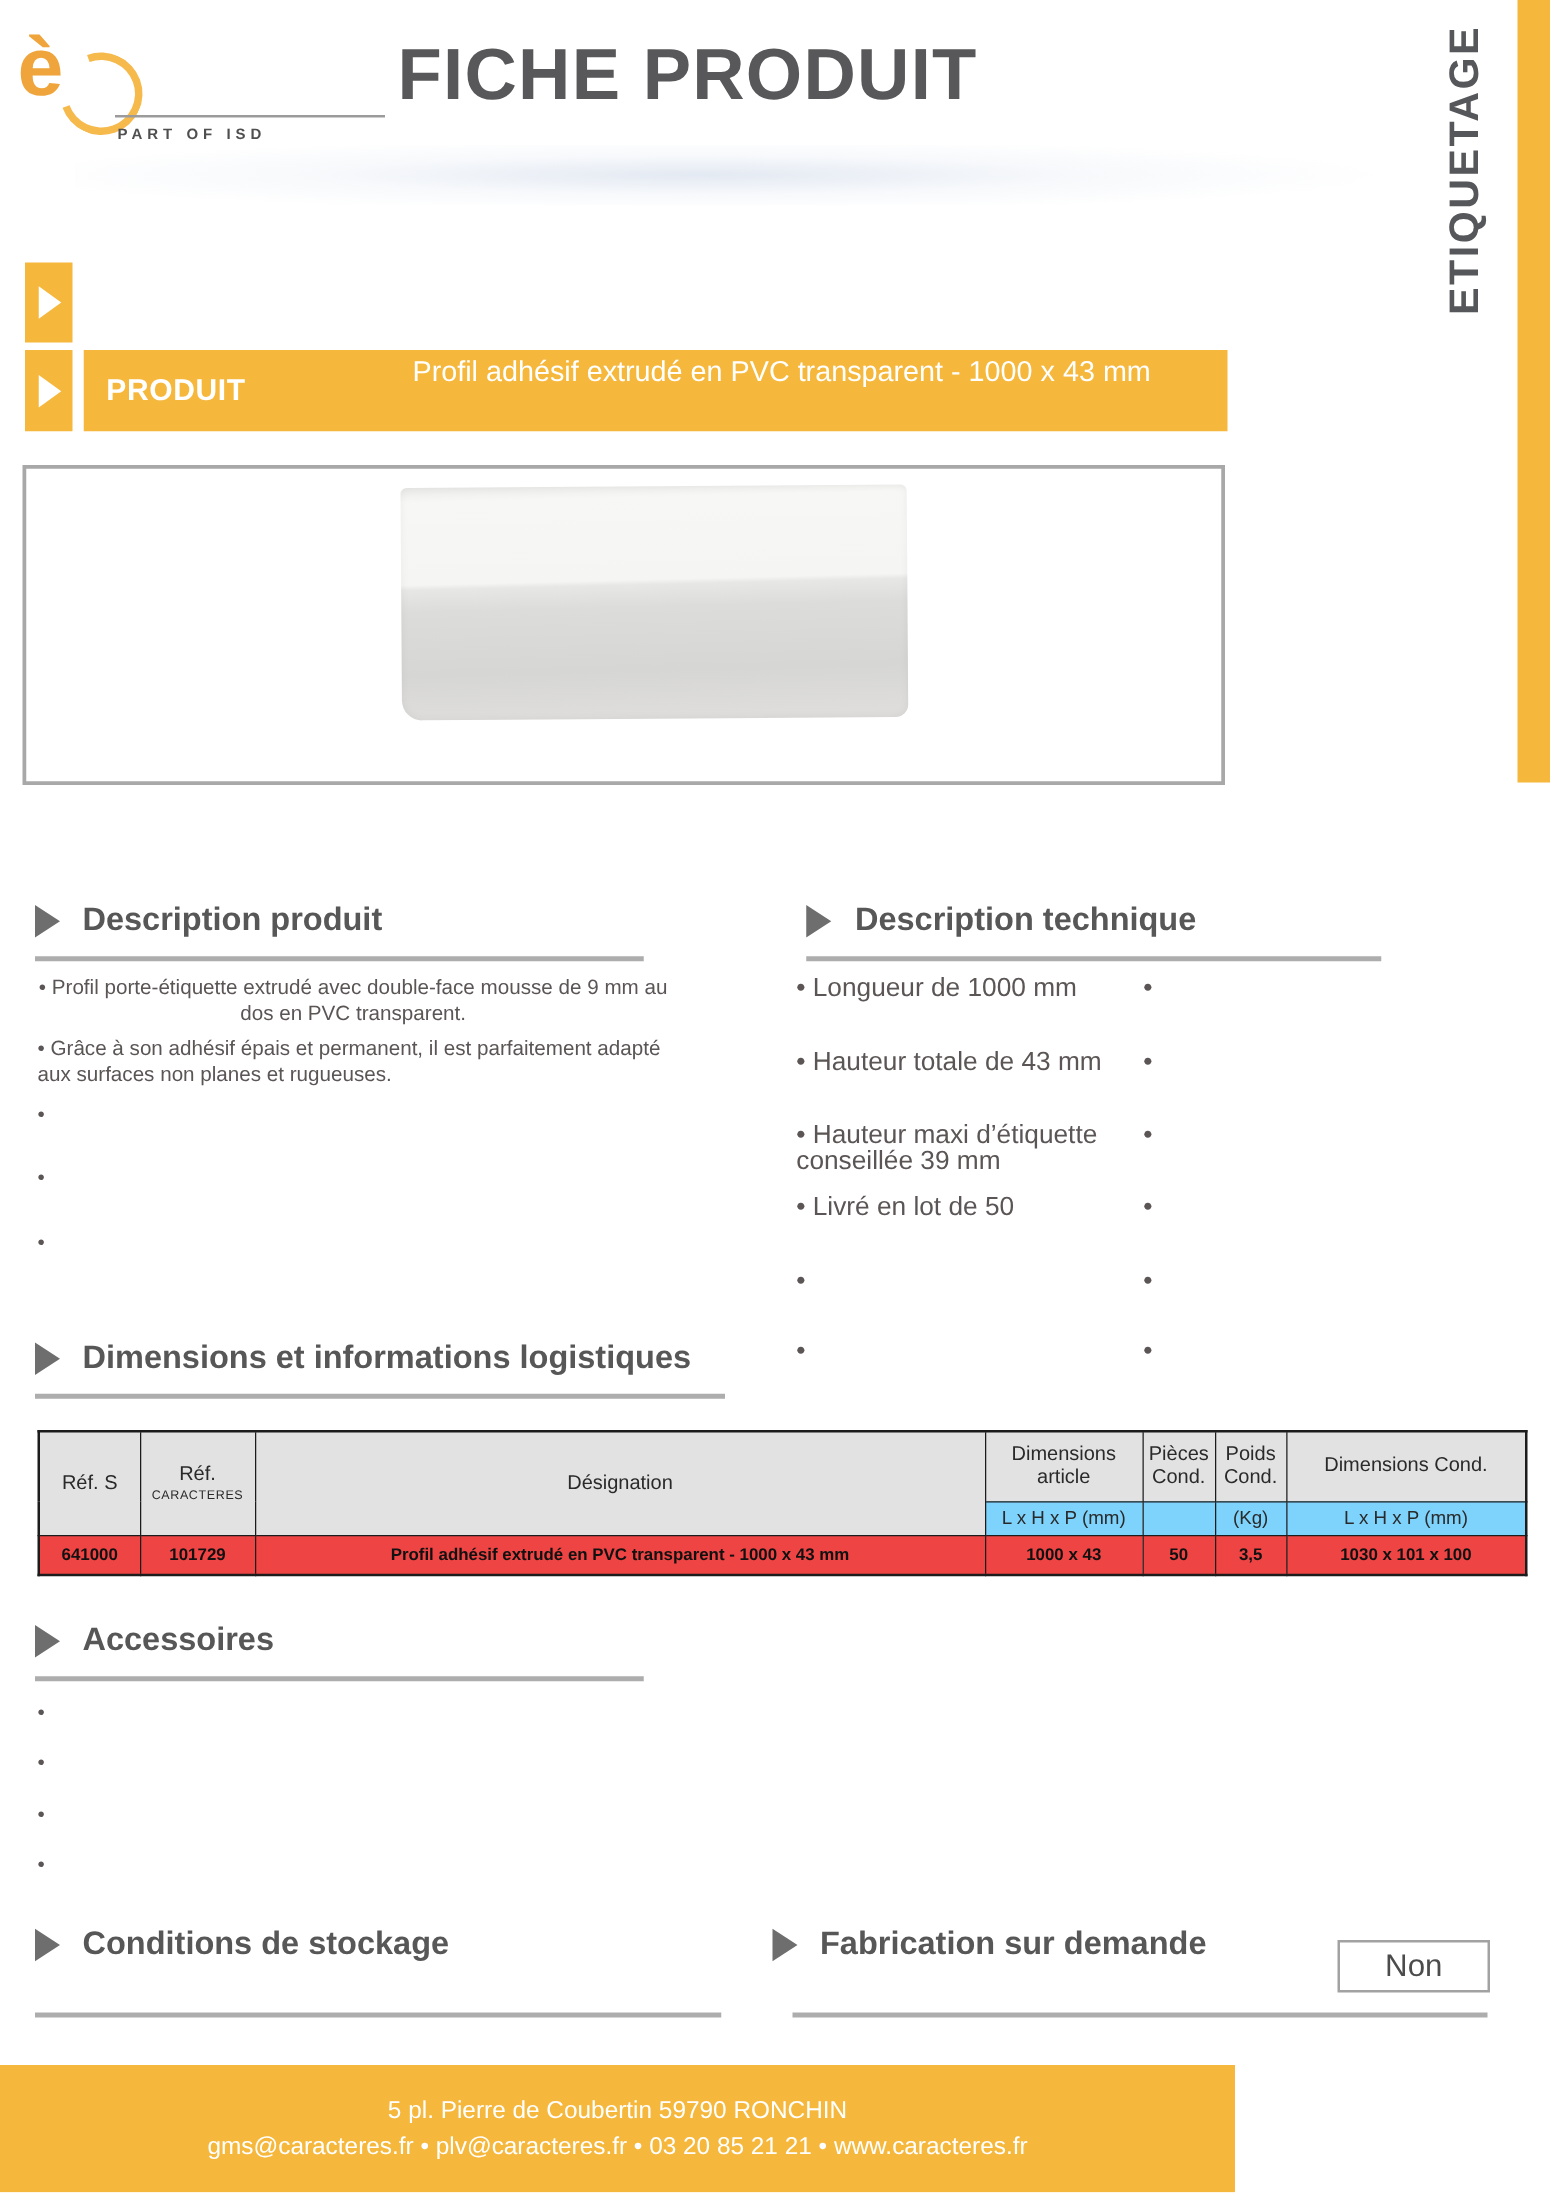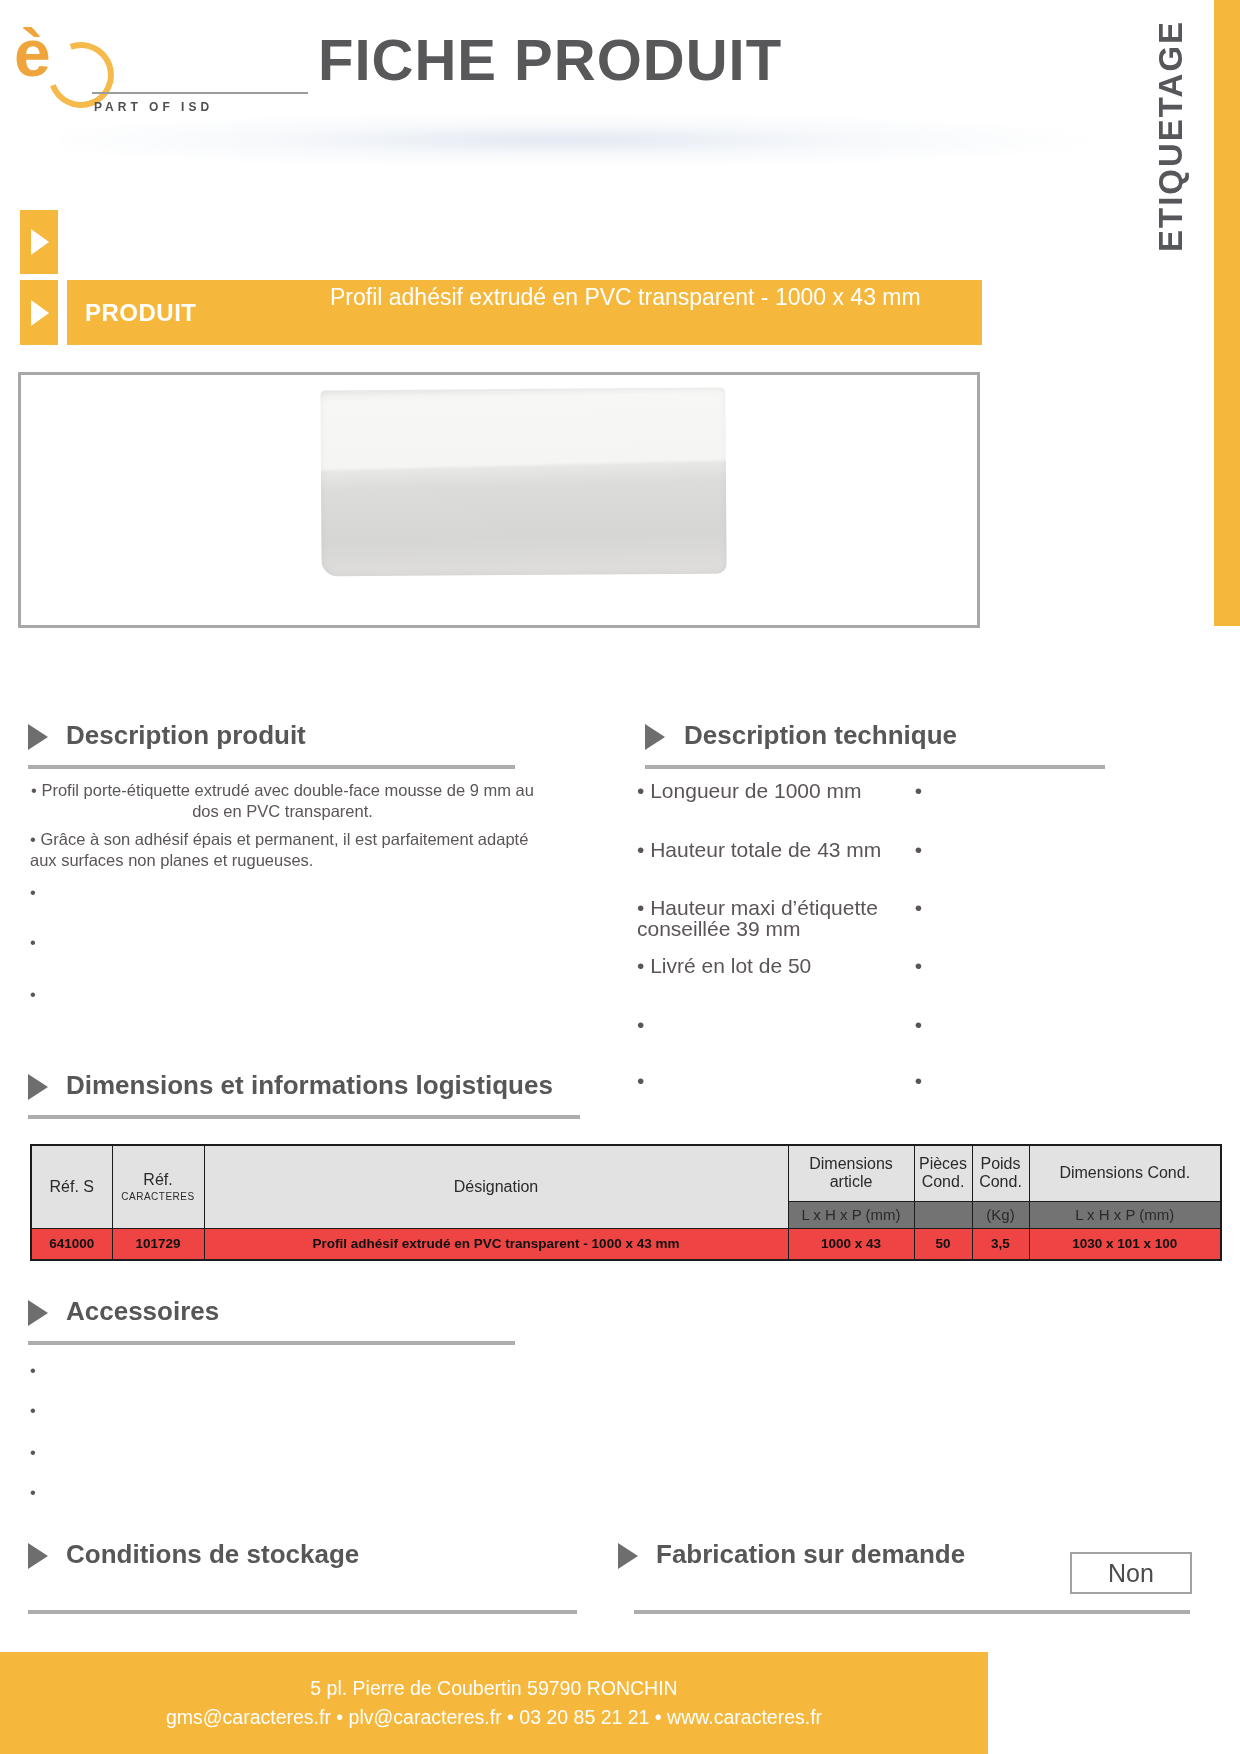--- a/index.html
+++ b/index.html
@@ -50,21 +50,21 @@
   .bullet::before{content:"• ";}
   .trow{position:absolute;left:637px;width:285px;font-size:21px;line-height:21px;color:#5b5555;}
   .trow::before{content:"• ";}
   .trow::after{content:"•";position:absolute;right:0;top:0;}
   
   .logi-table{position:absolute;left:30px;top:1144px;width:1190px;border-collapse:collapse;table-layout:fixed;
     font-size:16px;color:#2a2a2a;}
   .logi-table th,.logi-table td{border:1px solid #1c1c1c;padding:0 3px;text-align:center;vertical-align:middle;font-weight:400;}
   .logi-table{border:2px solid #1c1c1c;}
   .logi-table .hd{background:#e2e2e2;}
-  .logi-table .sub{background:#737373;font-size:15px;height:26px;text-align:center;}
+  .logi-table .sub{background:#7dd3fc;font-size:15px;height:26px;text-align:center;}
   .logi-table .main{height:56px;}
   .logi-table .small-caps{display:block;font-size:10px;letter-spacing:.5px;margin-top:2px;}
   .logi-table .data td{height:30px;font-size:13.5px;font-weight:700;color:#111;background:#ef4444;}
   
   .non-box{position:absolute;left:1070px;top:1552px;width:118px;height:38px;border:2px solid #a2a2a2;background:#ffffff;
     display:flex;align-items:center;justify-content:center;font-size:25px;color:#4c4c4c;}
   
   .footer{position:absolute;left:0;top:1652px;width:988px;height:102px;background:#F5B83C;color:#ffffff;
     display:flex;flex-direction:column;align-items:center;justify-content:center;gap:6px;font-size:19.5px;}
 </style>

